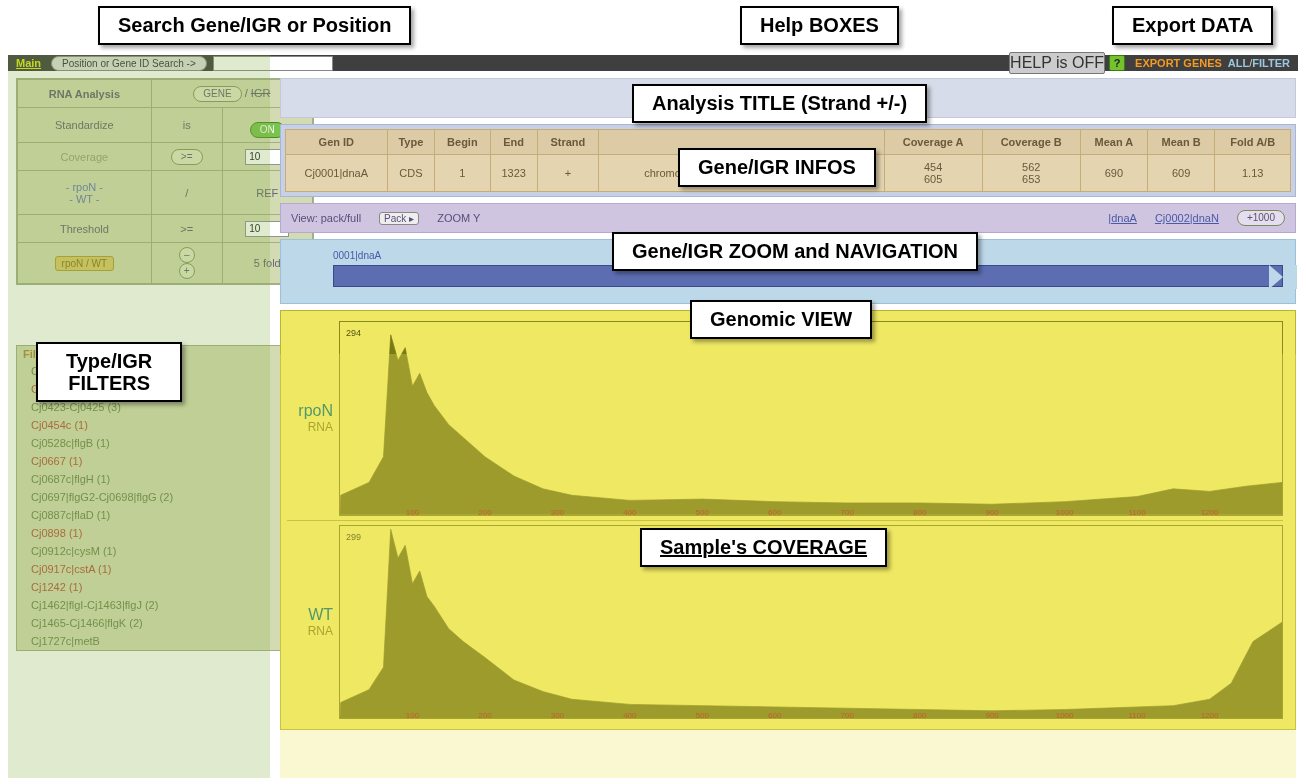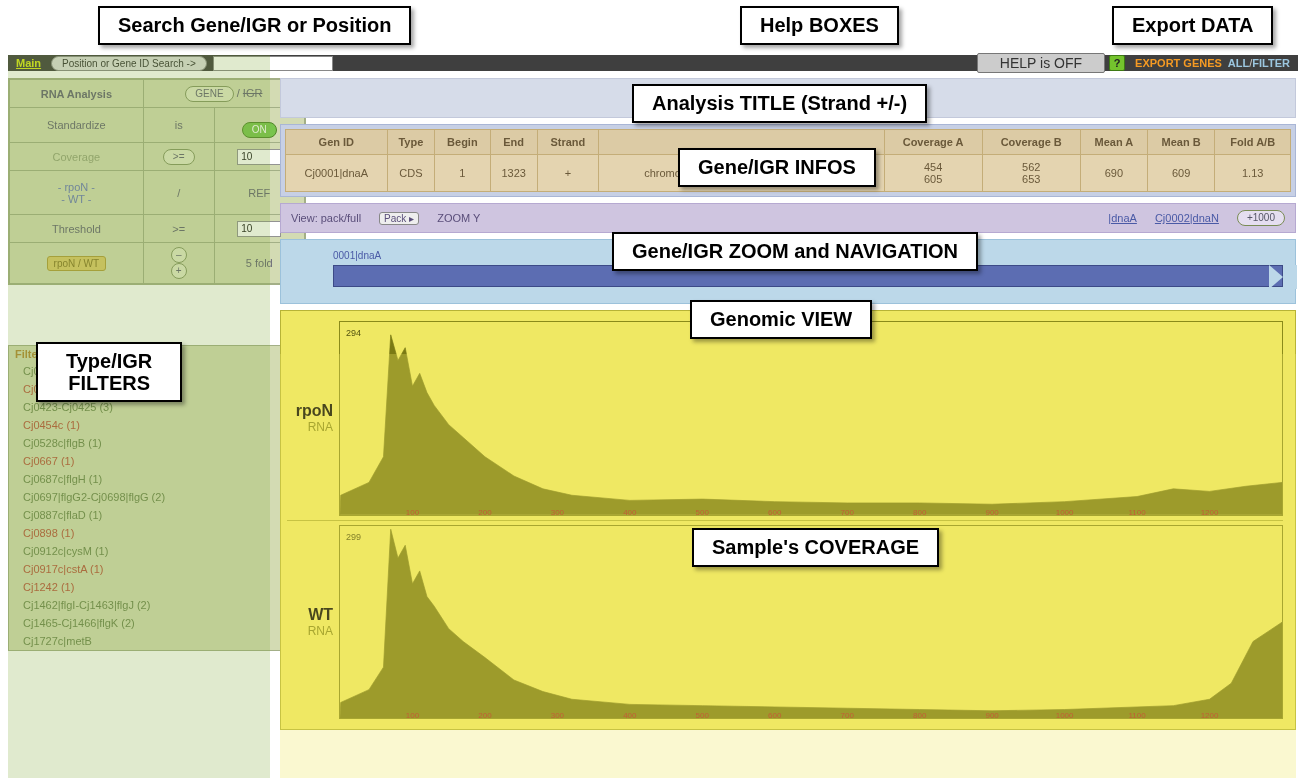--- a/index.html
+++ b/index.html
@@ -3,26 +3,26 @@
 <meta charset="utf-8">
 <style>
   * { box-sizing: border-box; margin: 0; padding: 0; }
   body { font-family: Verdana, Arial, sans-serif; background: #fff; width:1306px; height:784px; position:relative; overflow:hidden; }
   .callout { position:absolute; background:#fff; border:2px solid #000; padding:6px 18px; font-weight:bold; font-size:20px; box-shadow:3px 3px 4px rgba(0,0,0,.35); white-space:nowrap; z-index:50;text-align:center; }
   .topbar { position:absolute; left:8px; right:8px; top:55px; height:16px; background:#3f3f3f; display:flex; align-items:center; font-size:11px; color:#ccc; }
   .mainlink { color:#d6e61b; font-weight:bold; text-decoration:underline; padding:0 8px; }
   .search-btn { background:#ddd; border:1px solid #888; border-radius:10px; padding:1px 10px; font-size:10px; color:#333; margin-left:2px;}
   .search-inp { background:#fff; border:1px solid #888; height:15px; width:120px; margin-left:6px; font-size:10px; padding:0 4px;}
   .help-box { margin-left:auto; display:flex; align-items:center; gap:4px; padding-right:10px;}
-  .help-lbl { background:#ccc; padding:1px 22px; border:1px solid #777; border-radius:2px; font-size:14px; color:#333;}
+  .help-lbl { background:#ccc; padding:1px 0; border:1px solid #777; border-radius:2px; font-size:16px; color:#333;}
   .help-q { background:#74c32d; color:#222; font-weight:bold; border:1px solid #3d7a13; width:16px; height:16px; text-align:center; line-height:14px; border-radius:2px;}
   .export { color:#f59a23; font-weight:bold; padding-right:6px;}
   .export-all { color:#9cc7e0; font-weight:bold; }
   .export-filter { color:#9cc7e0; font-weight:bold; }
-  .leftcol { position:absolute; left:8px; top:78px; width:298px; }
+  .leftcol { position:absolute; left:16px; top:78px; width:298px; }
   .sidepanel { border:1px solid #9aa77b; background:#cfd8ab; }
   .filter-table { width:100%; border-collapse:collapse; font-size:11px; }
   .filter-table td { border:1px solid #9aa77b; padding:4px 6px; text-align:center; color:#556; height:28px;}
   .ft-head { color:#4a5aa6; font-weight:bold;}
   .pill { display:inline-block; border:1px solid #7a8c55; border-radius:10px; background:#dfe6c2; padding:0 9px; font-size:10px; line-height:14px; color:#556;}
   .pill.on { background:#6abf3b; color:#fff; border-color:#3d7a13;margin-top:10px;}
   .pill.round { border-radius:50%; width:16px; height:16px; padding:0; line-height:14px;}
   .inputmini { width:44px; height:16px; border:1px solid #888; font-size:10px; text-align:left; padding-left:3px;}
   .rn-yellow{border:1px solid #a99226;background:#d8c45a;border-radius:3px;color:#7b6913;font-size:10px;padding:1px 6px;display:inline-block;}
   .gene-list { background:#cfd8ab; border:1px solid #9aa77b; margin-top:6px; font-size:11px;}
@@ -41,41 +41,41 @@
   .select-mini{border:1px solid #888;background:#eee;border-radius:3px;font-size:10px;padding:0 4px;}
   .gv-band{background:#bcd8e9;border:1px solid #9cc2db;margin-top:6px;padding:10px 12px 16px 12px;}
   .gv-label{font-size:10px;color:#4a5aa6;}
   .gv-arrow{height:22px;background:#5c6db2;border:1px solid #3c4a87; margin-top:4px; position:relative;}
   .gv-arrow::after{content:"";position:absolute;right:-1px;top:-1px;border-top:12px solid transparent;border-bottom:12px solid transparent;border-left:14px solid #bcd8e9; }
   .gv-arrow::before{content:"";position:absolute;right:-15px;top:-1px;width:14px;height:24px;background:#bcd8e9;}
   .cov-band{background:#efe863;border:1px solid #b7b336;margin-top:6px;height:420px;display:flex;flex-direction:column;padding:6px 12px 6px 6px;}
   .track{flex:1;display:flex;align-items:stretch;padding:4px 0; position:relative;}
   .track + .track{border-top:1px solid #b7b336;}
   .tr-lab{width:52px;text-align:right;padding-right:6px;display:flex;flex-direction:column;justify-content:center;}
-  .tr-lab .nm{font-size:16px;font-weight:bold;color:#000000;}
+  .tr-lab .nm{font-size:16px;font-weight:normal;color:#0f766e;}
   .tr-lab .sub{font-size:12px;color:#8a8a1a;}
   .tr-plot{flex:1;border:1px solid #8a8a1a;background:#efe863;position:relative;overflow:hidden;}
   .tr-plot svg{position:absolute;inset:0;width:100%;height:100%;}
   .axis-tick{position:absolute;bottom:-2px;color:#b22222;font-size:8px;transform:translateX(-50%);}
   .green-overlay { background:rgba(131,170,61,.25); pointer-events:none; }
   .ov-left{position:absolute;left:8px;top:55px;width:262px;bottom:6px;z-index:40;}
   .ov-br{position:absolute;right:10px;bottom:6px;width:calc(100% - 290px);height:424px;z-index:40;background:rgba(239,232,99,.30);}
   .dim{opacity:.9}
 </style>
 </head>
 <body>
 
 <div class="callout" style="left:98px; top:6px;">Search Gene/IGR or Position</div>
 <div class="callout" style="left:740px; top:6px;">Help BOXES</div>
 <div class="callout" style="left:1112px; top:6px;">Export DATA</div>
 <div class="callout" style="left:632px; top:84px;">Analysis TITLE (Strand +/-)</div>
 <div class="callout" style="left:678px; top:148px;">Gene/IGR INFOS</div>
 <div class="callout" style="left:612px; top:232px;">Gene/IGR ZOOM and NAVIGATION</div>
 <div class="callout" style="left:690px; top:300px;">Genomic VIEW</div>
-<div class="callout" style="left:692px; top:528px;">Sample's COVERAGE</div>
+<div class="callout" style="left:640px; top:528px;text-decoration:underline;">Sample's COVERAGE</div>
 <div class="callout" style="left:36px; top:342px; text-align:center; line-height:1.1; padding:6px 28px;">
   <div>Type/IGR</div>
   <div>FILTERS</div>
 </div>
 
 <div class="topbar">
   <a class="mainlink">Main</a>
   <span class="search-btn">Position or Gene ID Search -&gt;</span>
   <input class="search-inp" style="">
   <div class="help-box">

